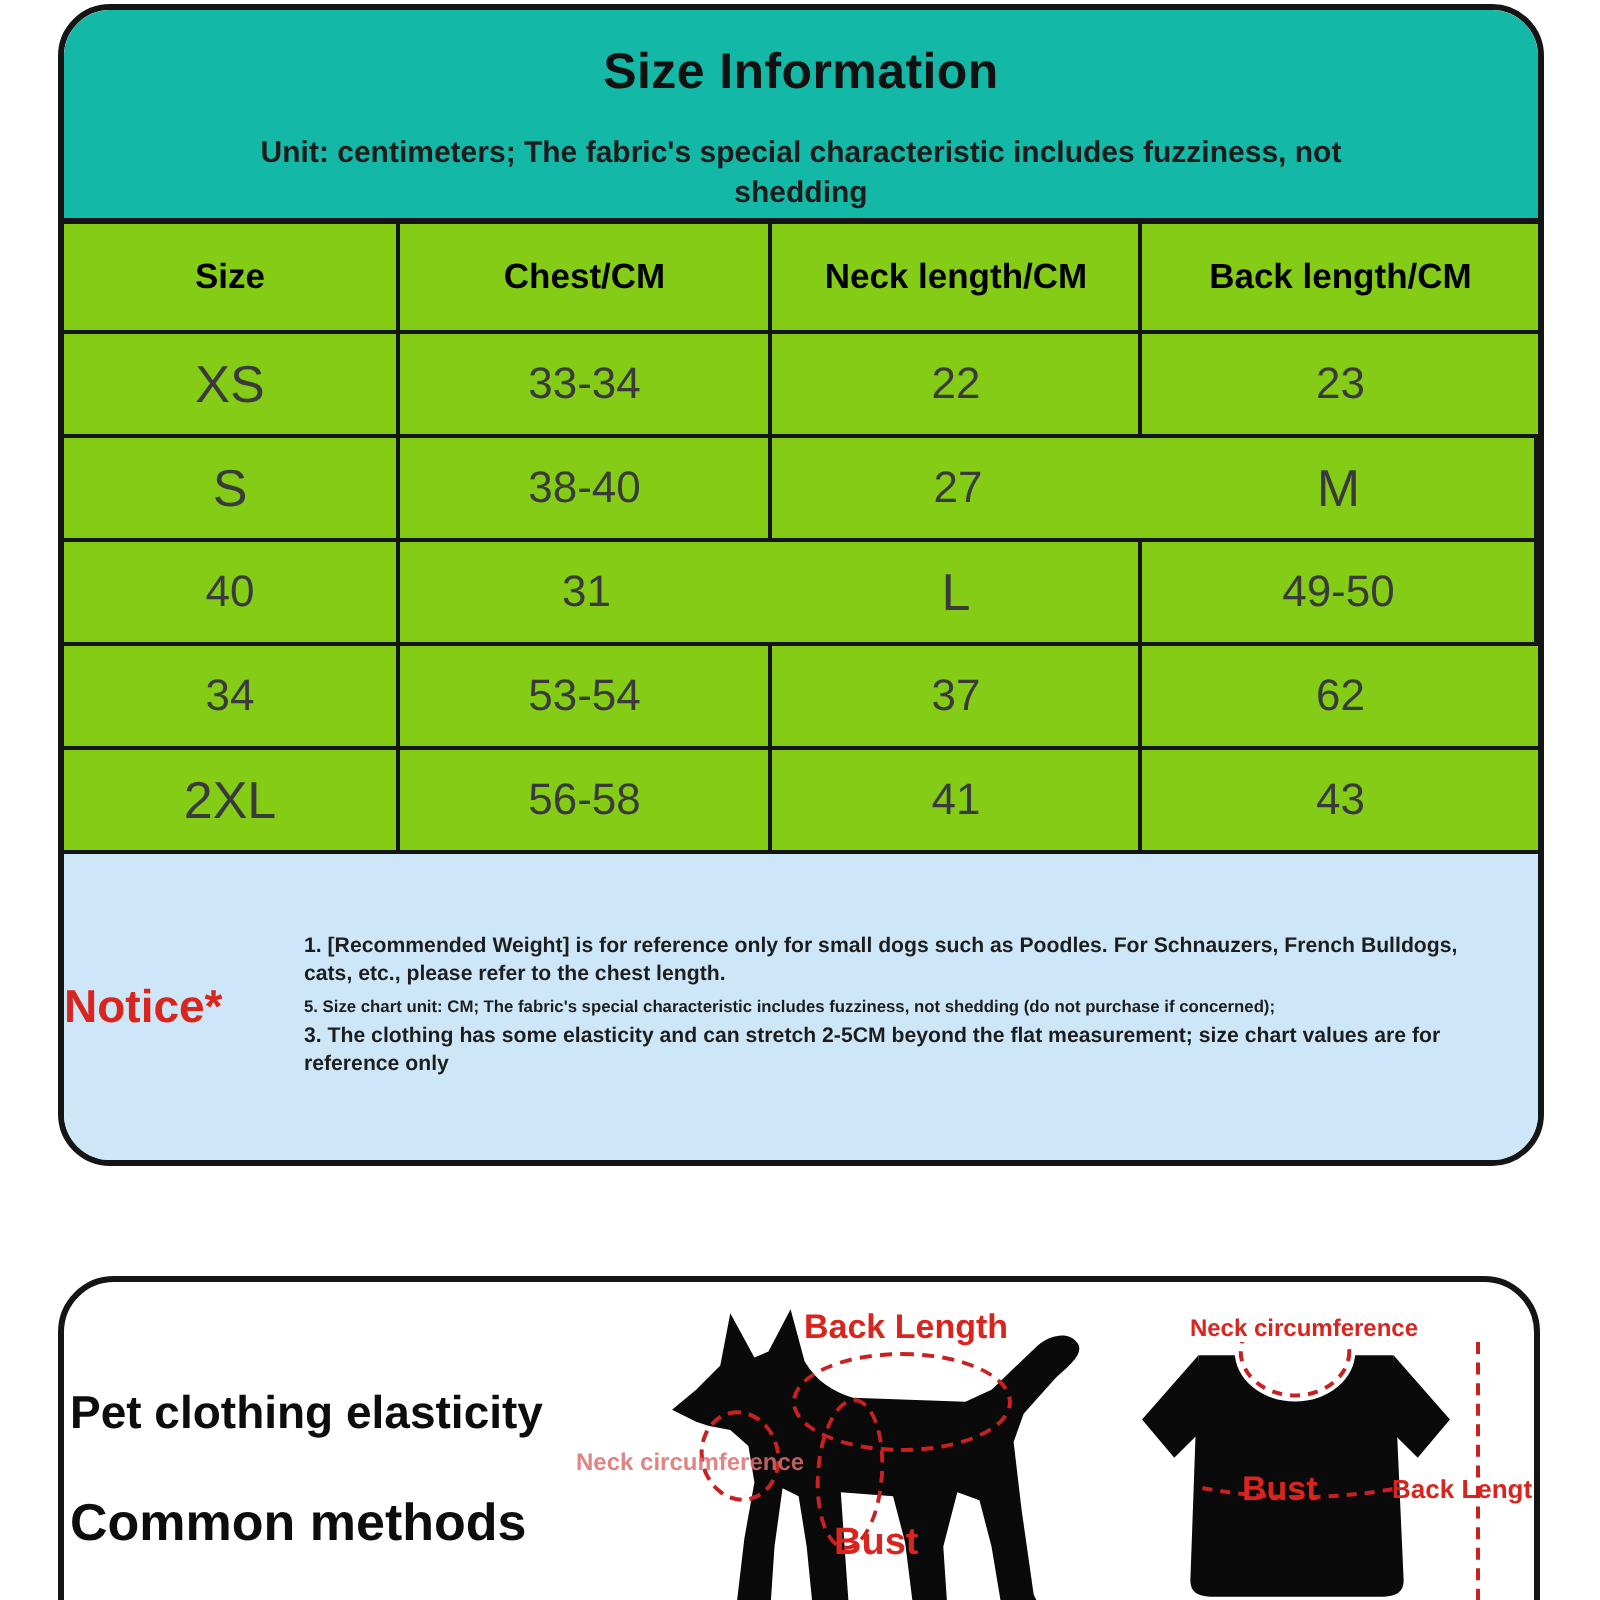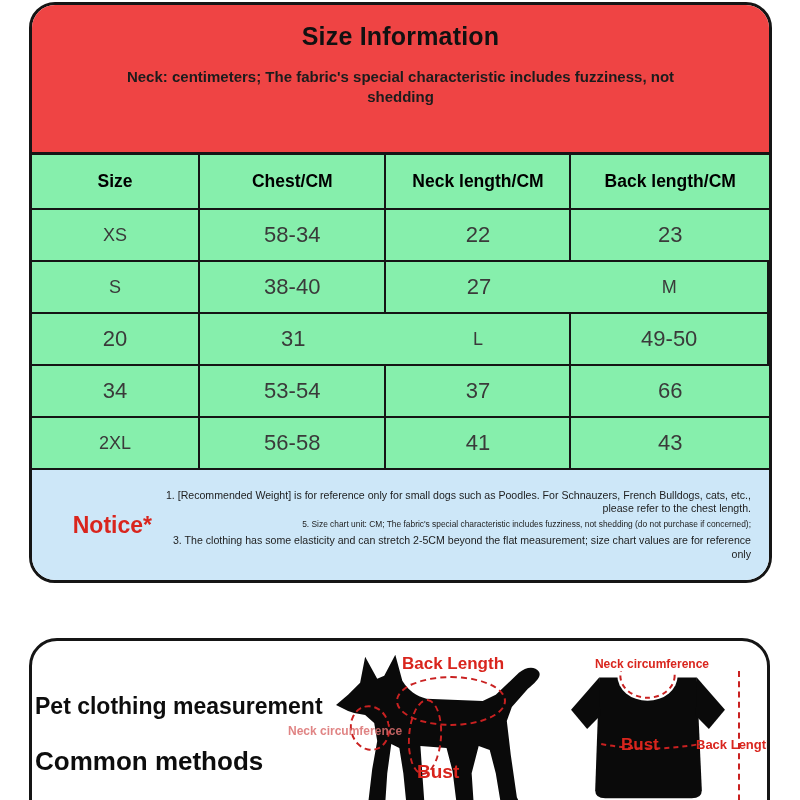--- a/index.html
+++ b/index.html
@@ -9,49 +9,49 @@
     font-family:"Liberation Sans","DejaVu Sans",sans-serif;
   }
   
   .size-card{
     position:absolute;left:29px;top:2px;width:743px;height:581px;
     border:3px solid #151515;border-radius:26px;overflow:hidden;
     background:#ffffff;box-sizing:border-box;
     display:flex;flex-direction:column;
   }
   .card-top{
-    background:#ef4444;height:150px;flex:0 0 auto;
+    background:#14b8a6;height:107px;flex:0 0 auto;
     border-bottom:3px solid #151515;box-sizing:border-box;
     display:flex;flex-direction:column;align-items:center;justify-content:flex-start;
   }
   .card-title{
     font-size:25px;font-weight:bold;color:#111;margin-top:17px;letter-spacing:.2px;
   }
   .card-subtitle{
     font-size:15px;font-weight:bold;color:#1c1c1c;text-align:center;
     max-width:575px;line-height:1.3;margin-top:16px;
   }
   .grid{flex:0 0 auto;display:grid;grid-template-columns:22.8% 25.3% 25.1% 26.8%;}
   .cell{
     display:flex;align-items:center;justify-content:center;
-    border-bottom:2.5px solid #151515;box-sizing:border-box;background:#86efac;
+    border-bottom:2.5px solid #151515;box-sizing:border-box;background:#84cc16;
   }
   .cell.c0,.cell.c1,.cell.c2{border-right:2.5px solid #151515;}
   .hcell{height:55px;font-size:17.5px;font-weight:bold;color:#000;}
   .dcell{height:52px;font-size:22px;color:#3a3a3a;}
-  .dcell.c0{font-size:18px;}
+  .dcell.c0{font-size:26px;}
   
   .notice{
     background:#cde7f8;flex:1 1 auto;display:flex;align-items:center;
   }
   .notice-label{
-    flex:0 0 120px;text-align:right;color:#d9251d;font-weight:bold;font-size:23px;
+    flex:0 0 120px;text-align:left;color:#d9251d;font-weight:bold;font-size:23px;
   }
   .notice-items{flex:1 1 auto;padding:6px 18px 6px 0;}
-  .notice-items p{margin:3px 0;color:#1d1d1d;font-weight:normal;line-height:1.32;text-align:right;}
+  .notice-items p{margin:3px 0;color:#1d1d1d;font-weight:bold;line-height:1.32;}
   .note-big{font-size:10.6px;}
   .note-small{font-size:8.4px;}
   
   .measure-card{
     position:absolute;left:29px;top:638px;width:741px;height:200px;
     border:3px solid #151515;border-radius:28px;background:#ffffff;
     box-sizing:border-box;overflow:hidden;
   }
   .mc-heading1{position:absolute;left:3px;top:52px;font-size:23px;font-weight:bold;color:#0d0d0d;}
   .mc-heading2{position:absolute;left:3px;top:105px;font-size:26px;font-weight:bold;color:#0d0d0d;}
@@ -70,70 +70,70 @@
   .el-chest{left:376px;top:58px;width:30px;height:72px;transform:rotate(4deg);}
   .vline-shirt{position:absolute;left:706px;top:30px;height:150px;border-left:2px dashed #c92121;}
 </style>
 </head>
 <body>
 
 <div class="size-card">
 
   <div class="card-top">
     <div class="card-title">Size Information</div>
-    <div class="card-subtitle">Neck: centimeters; The fabric's special characteristic includes fuzziness, not shedding</div>
+    <div class="card-subtitle">Unit: centimeters; The fabric's special characteristic includes fuzziness, not shedding</div>
   </div>
 
   <div class="grid">
 
     <div class="cell hcell c0">Size</div>
     <div class="cell hcell c1">Chest/CM</div>
     <div class="cell hcell c2">Neck length/CM</div>
     <div class="cell hcell c3">Back length/CM</div>
 
     <div class="cell dcell c0">XS</div>
-    <div class="cell dcell c1">58-34</div>
+    <div class="cell dcell c1">33-34</div>
     <div class="cell dcell c2">22</div>
     <div class="cell dcell c3">23</div>
 
     <div class="cell dcell c0">S</div>
     <div class="cell dcell c1">38-40</div>
     <div class="cell dcell c3">27</div>
 
     <div class="cell dcell c0">M</div>
-    <div class="cell dcell c2">20</div>
+    <div class="cell dcell c2">40</div>
     <div class="cell dcell c3">31</div>
 
     <div class="cell dcell c0">L</div>
     <div class="cell dcell c1">49-50</div>
     <div class="cell dcell c2">34</div>
 
     <div class="cell dcell c1">53-54</div>
     <div class="cell dcell c2">37</div>
-    <div class="cell dcell c3">66</div>
+    <div class="cell dcell c3">62</div>
 
     <div class="cell dcell c0">2XL</div>
     <div class="cell dcell c1">56-58</div>
     <div class="cell dcell c2">41</div>
     <div class="cell dcell c3">43</div>
   </div>
 
   <div class="notice">
     <div class="notice-label">Notice*</div>
     <div class="notice-items">
       <p class="note-big">1. [Recommended Weight] is for reference only for small dogs such as Poodles. For Schnauzers, French Bulldogs, cats, etc., please refer to the chest length.</p>
       <p class="note-small">5. Size chart unit: CM; The fabric's special characteristic includes fuzziness, not shedding (do not purchase if concerned);</p>
       <p class="note-big">3. The clothing has some elasticity and can stretch 2-5CM beyond the flat measurement; size chart values are for reference only</p>
     </div>
   </div>
 </div>
 
 <div class="measure-card">
 
-  <div class="mc-heading1">Pet clothing measurement</div>
+  <div class="mc-heading1">Pet clothing elasticity</div>
   <div class="mc-heading2">Common methods</div>
 
   <svg class="dog-svg" viewBox="0 0 215 152">
     <path fill="#0a0a0a" d="M16,60 L4,54 L16,44 L28,32 L33,6 L45,28 L52,25 L63,4 L70,30
       C76,40 84,45 94,48 L150,50 L163,44 L186,22 C193,16 202,15 206,21 C209,26 202,32 195,38
       L179,56 L174,70 L178,104 L184,146 L187,152 L168,152 L163,122 L157,99 L146,95 L139,122 L141,152
       L124,152 L120,120 L114,97 L88,95 L90,124 L92,152 L74,152 L71,122 L67,97 L59,93 L55,122 L53,152
       L36,152 L40,118 L45,90 L42,72 L33,64 L22,62 Z"></path>
   </svg>
 

